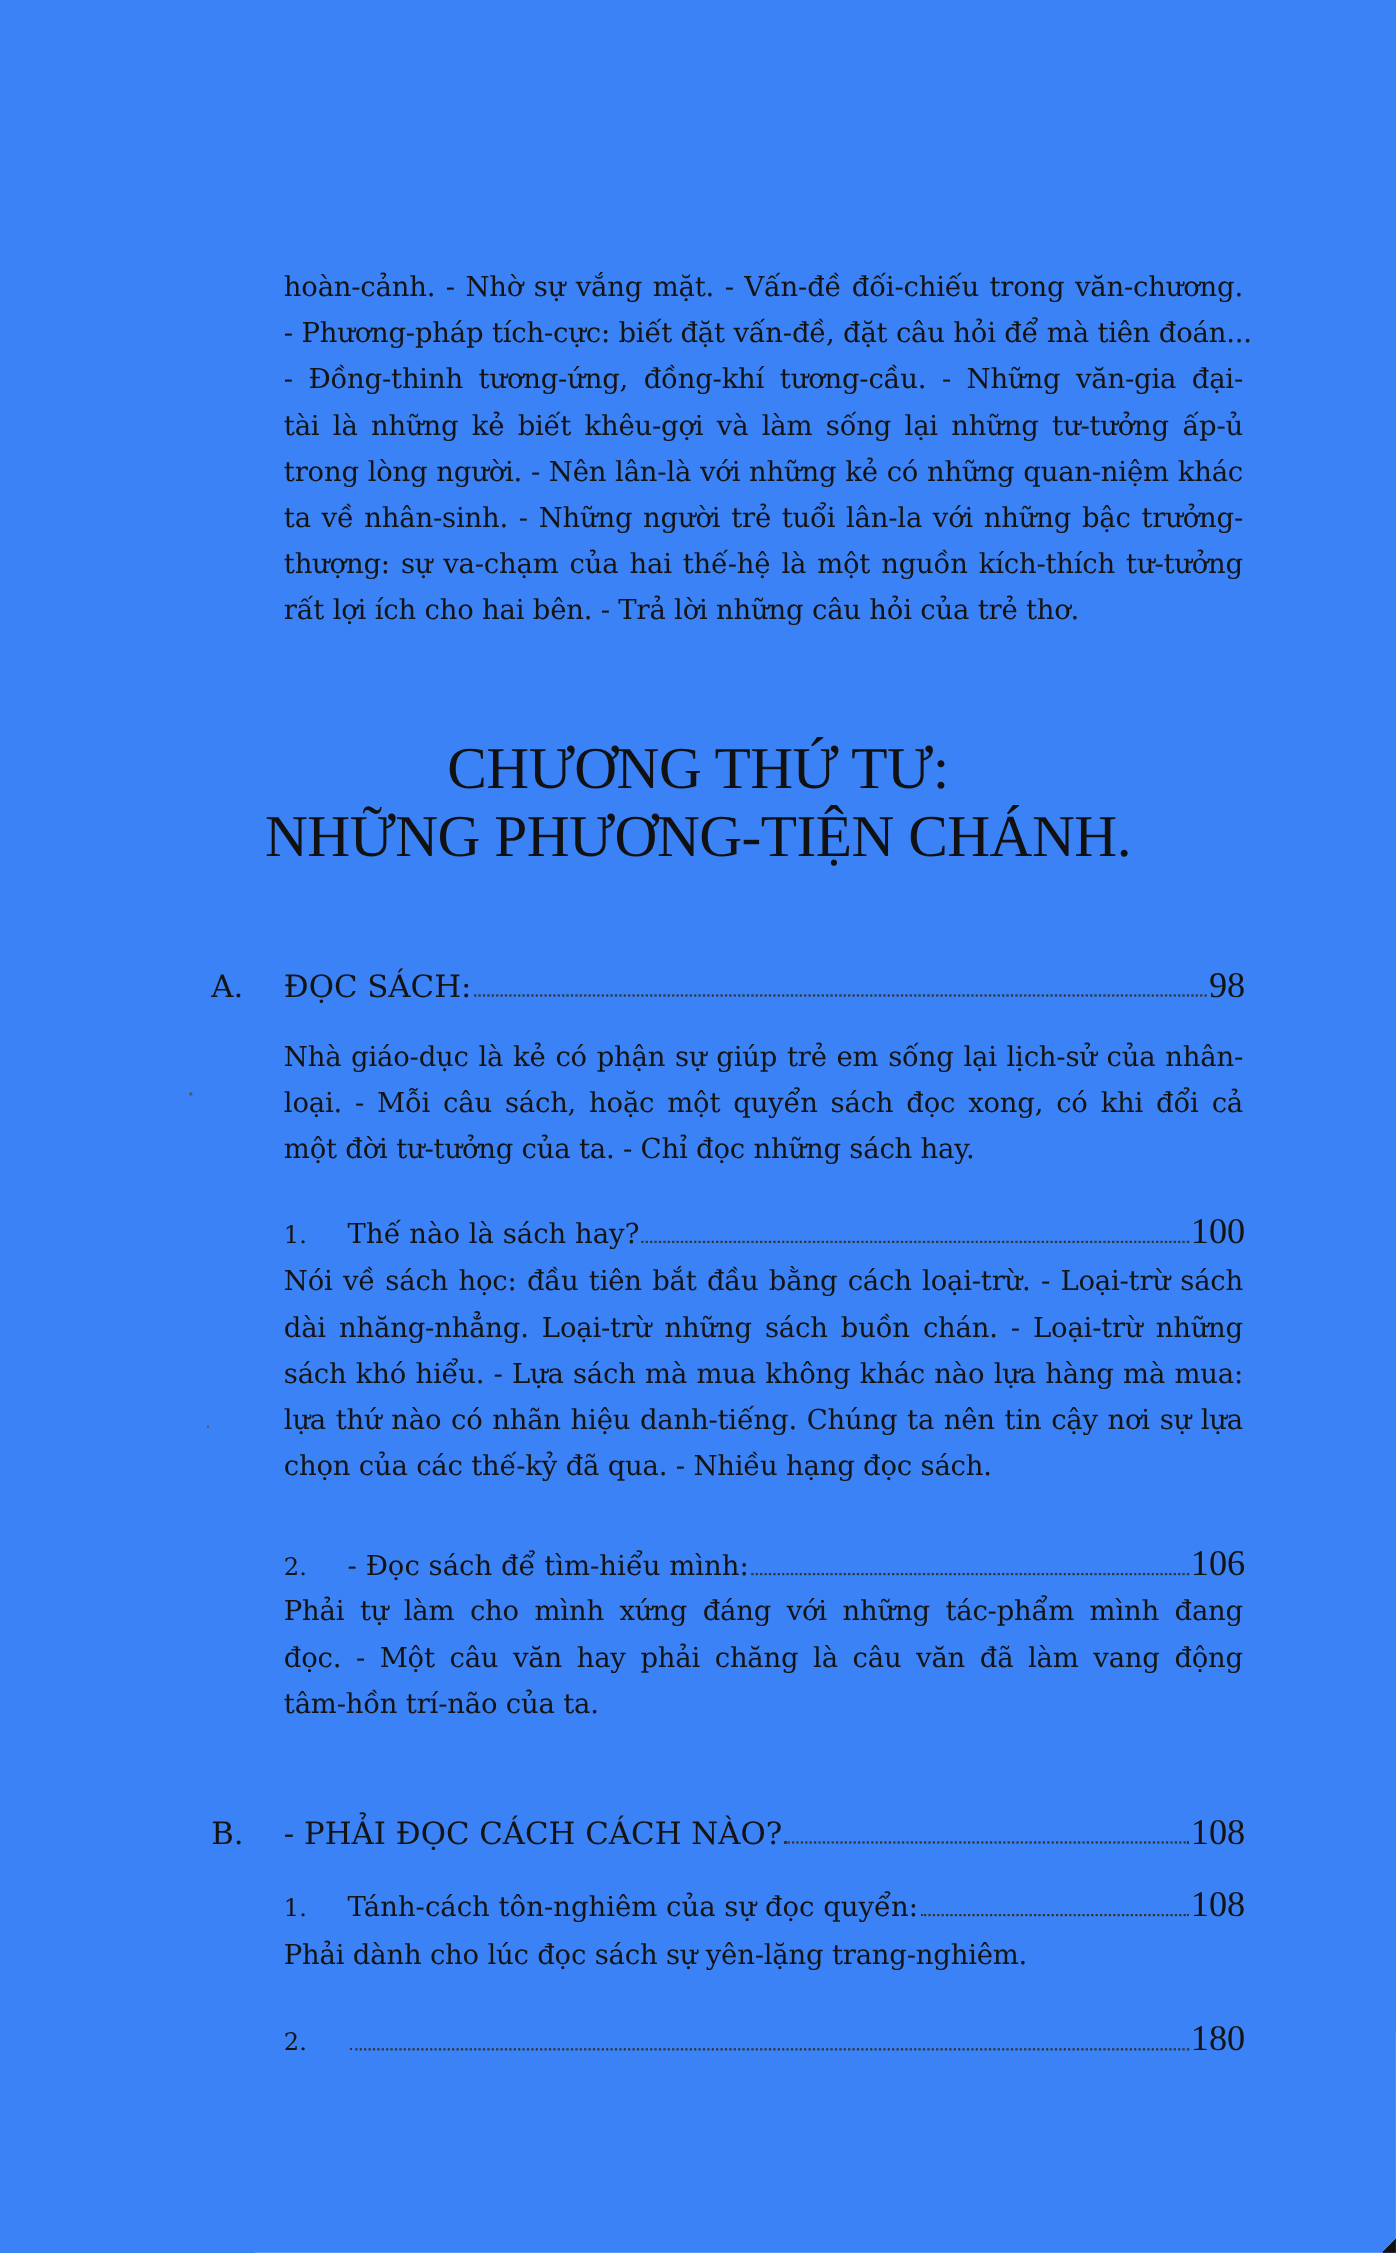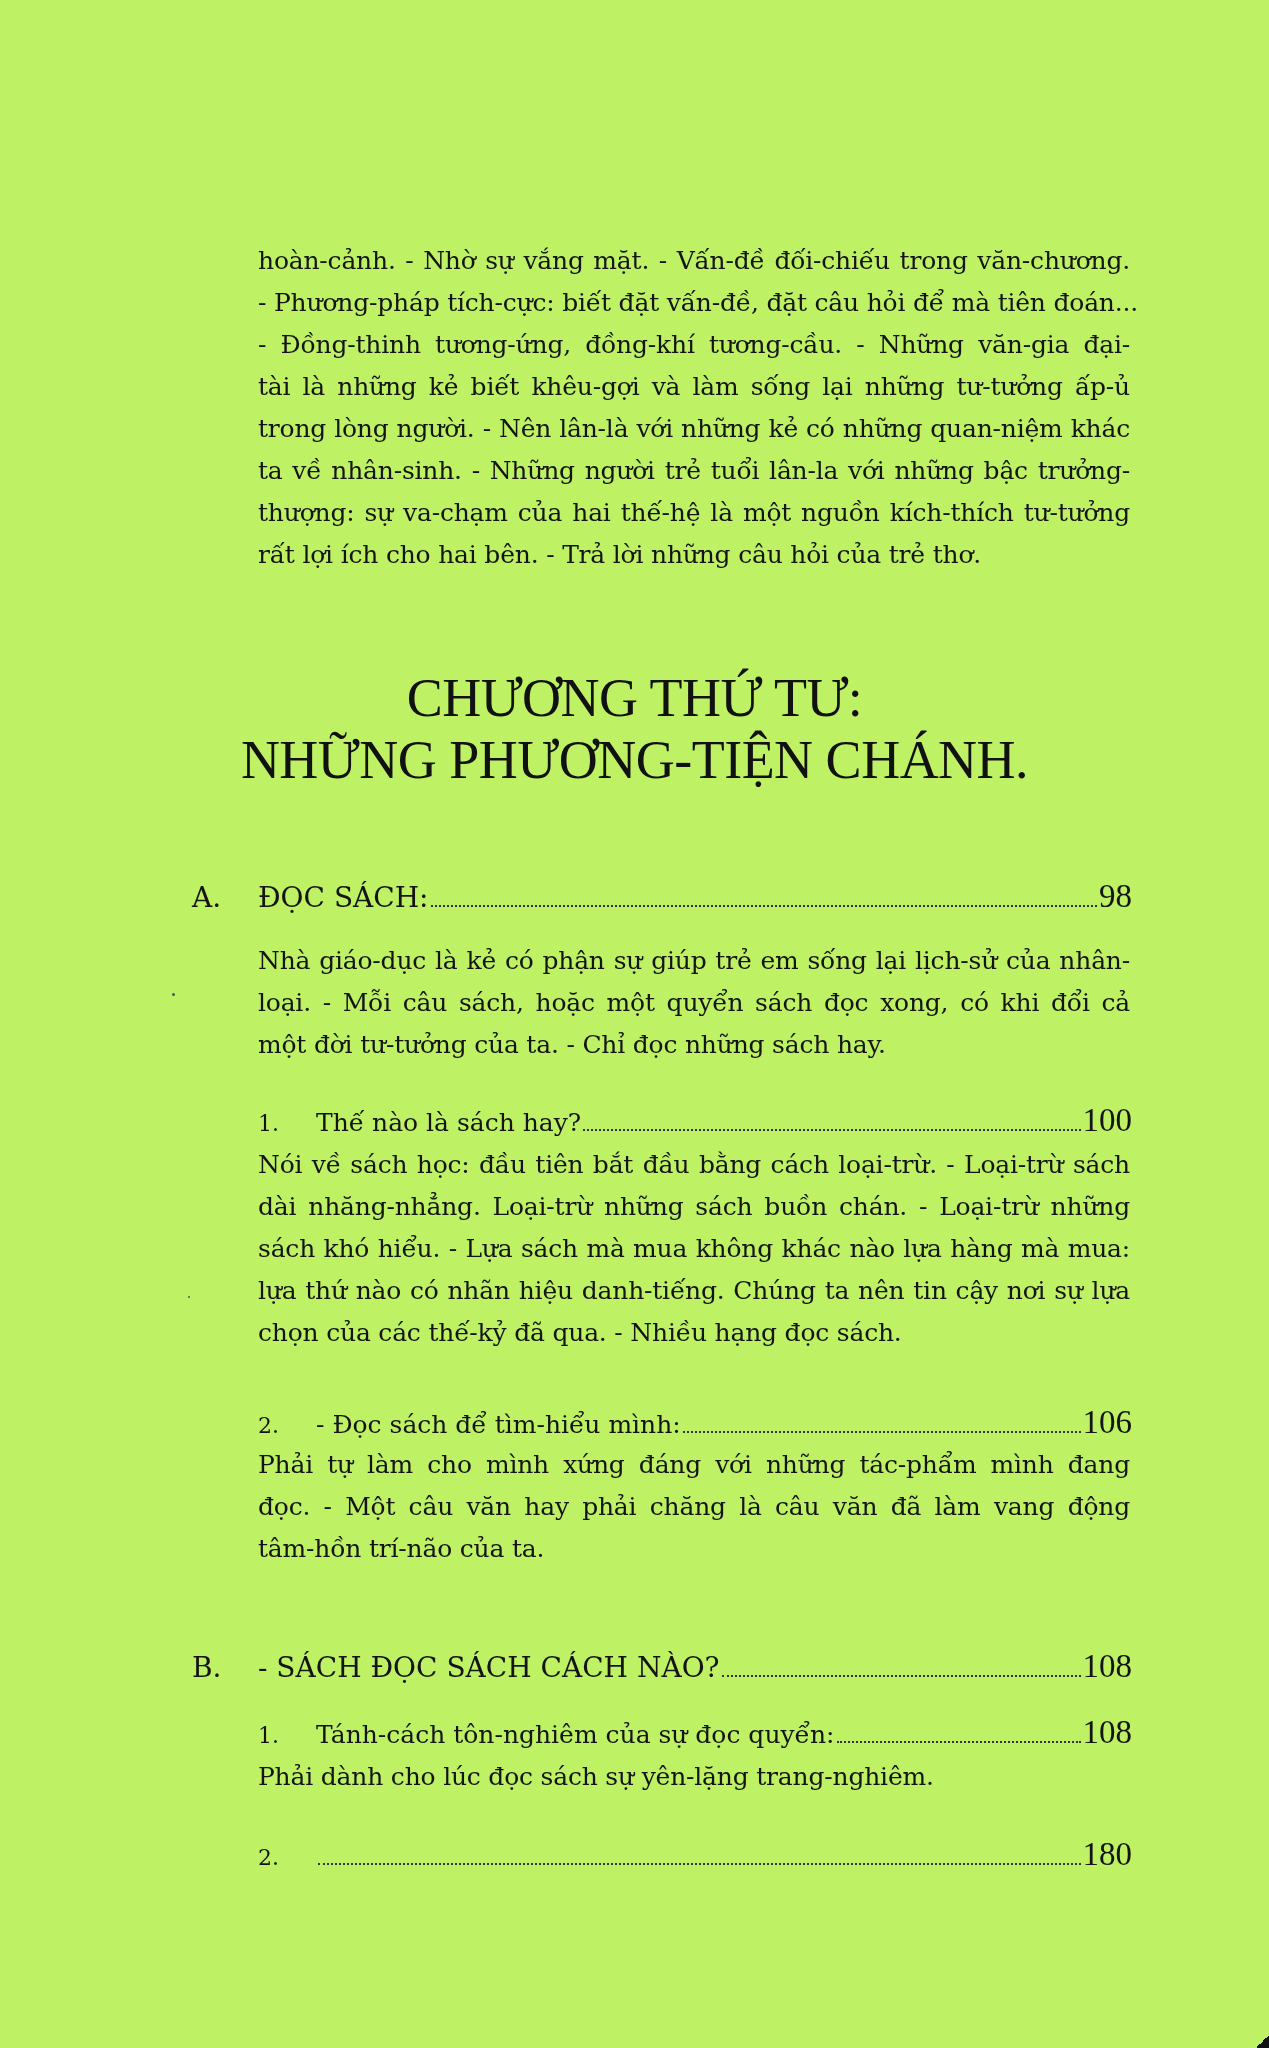--- a/index.html
+++ b/index.html
@@ -12,21 +12,21 @@
       height: 2048px;
       position: relative;
       overflow: hidden;
       font-family: "DejaVu Serif", "Liberation Serif", serif;
       color: #141414;
     }
     .page {
       position: absolute;
       left: 0; top: 0;
       width: 1269px; height: 2048px;
-      background: #bef264;
+      background: #3b82f6;
     }
     .para-line {
       position: absolute;
       left: 258px;
       width: 872px;
       font-size: 25px;
       line-height: 42px;
       white-space: nowrap;
       text-align: justify;
       text-align-last: justify;
@@ -143,21 +143,21 @@
     <span class="label">- Đọc sách để tìm-hiểu mình:</span>
     <span class="leader"></span>
     <span class="page-num">106</span>
   </div>
   <div class="para-line" style="top:1444px">Phải tự làm cho mình xứng đáng với những tác-phẩm mình đang</div>
   <div class="para-line" style="top:1486px">đọc. - Một câu văn hay phải chăng là câu văn đã làm vang động</div>
   <div class="para-line last" style="top:1528px">tâm-hồn trí-não của ta.</div>
 
   <div class="toc-row section-row" style="top:1646px">
     <span class="marker">B.</span>
-    <span class="label">- SÁCH ĐỌC SÁCH CÁCH NÀO?</span>
+    <span class="label">- PHẢI ĐỌC CÁCH CÁCH NÀO?</span>
     <span class="leader"></span>
     <span class="page-num">108</span>
   </div>
 
   <div class="toc-row sub-row" style="top:1712px">
     <span class="marker">1.</span>
     <span class="label">Tánh-cách tôn-nghiêm của sự đọc quyển:</span>
     <span class="leader"></span>
     <span class="page-num">108</span>
   </div>

